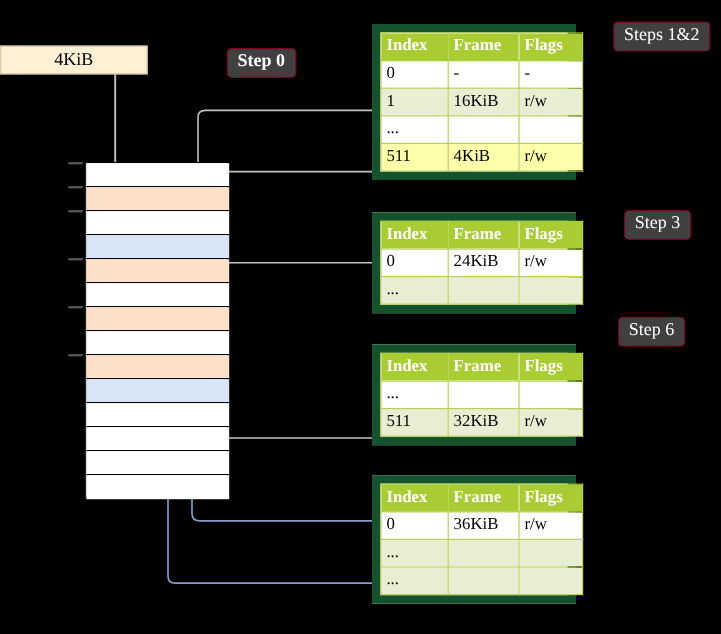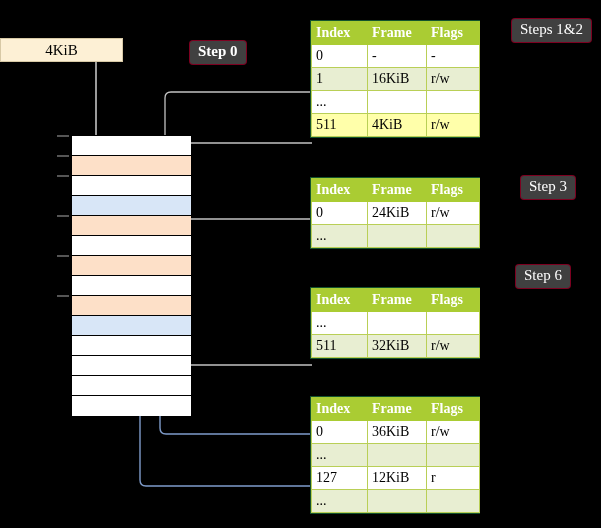--- a/index.html
+++ b/index.html
@@ -51,21 +51,21 @@
   .memrow.last{border-bottom:none;}
   .tick{
     position:absolute;width:12px;height:0;
     border-top:2px solid #555;
   }
 
   
   .ptable{
     position:absolute;
     width:170px;
-    border:1px solid #14532d;
+    border:7px solid #14532d;
     box-sizing:border-box;
     background:#fff;
   }
   .ptable table{
     border-collapse:collapse;width:100%;table-layout:fixed;
   }
   .ptable th,.ptable td{
     border:1px solid #b9cf56;
     font-size:14px;
     padding:1px 4px 2px 4px;
@@ -249,25 +249,20 @@
             <tr class="plain">
               <td class="c0">0</td>
               <td class="c1">36KiB</td>
               <td class="c2">r/w</td>
             </tr>
             <tr class="alt">
               <td class="c0">...</td>
               <td class="c1"></td>
               <td class="c2"></td>
             </tr>
-            <tr class="plain">
-              <td class="c0">127</td>
-              <td class="c1">12KiB</td>
-              <td class="c2">r</td>
-            </tr>
             <tr class="alt">
               <td class="c0">...</td>
               <td class="c1"></td>
               <td class="c2"></td>
             </tr>
           </tbody>
         </table>
       </div>
     </div>
 

